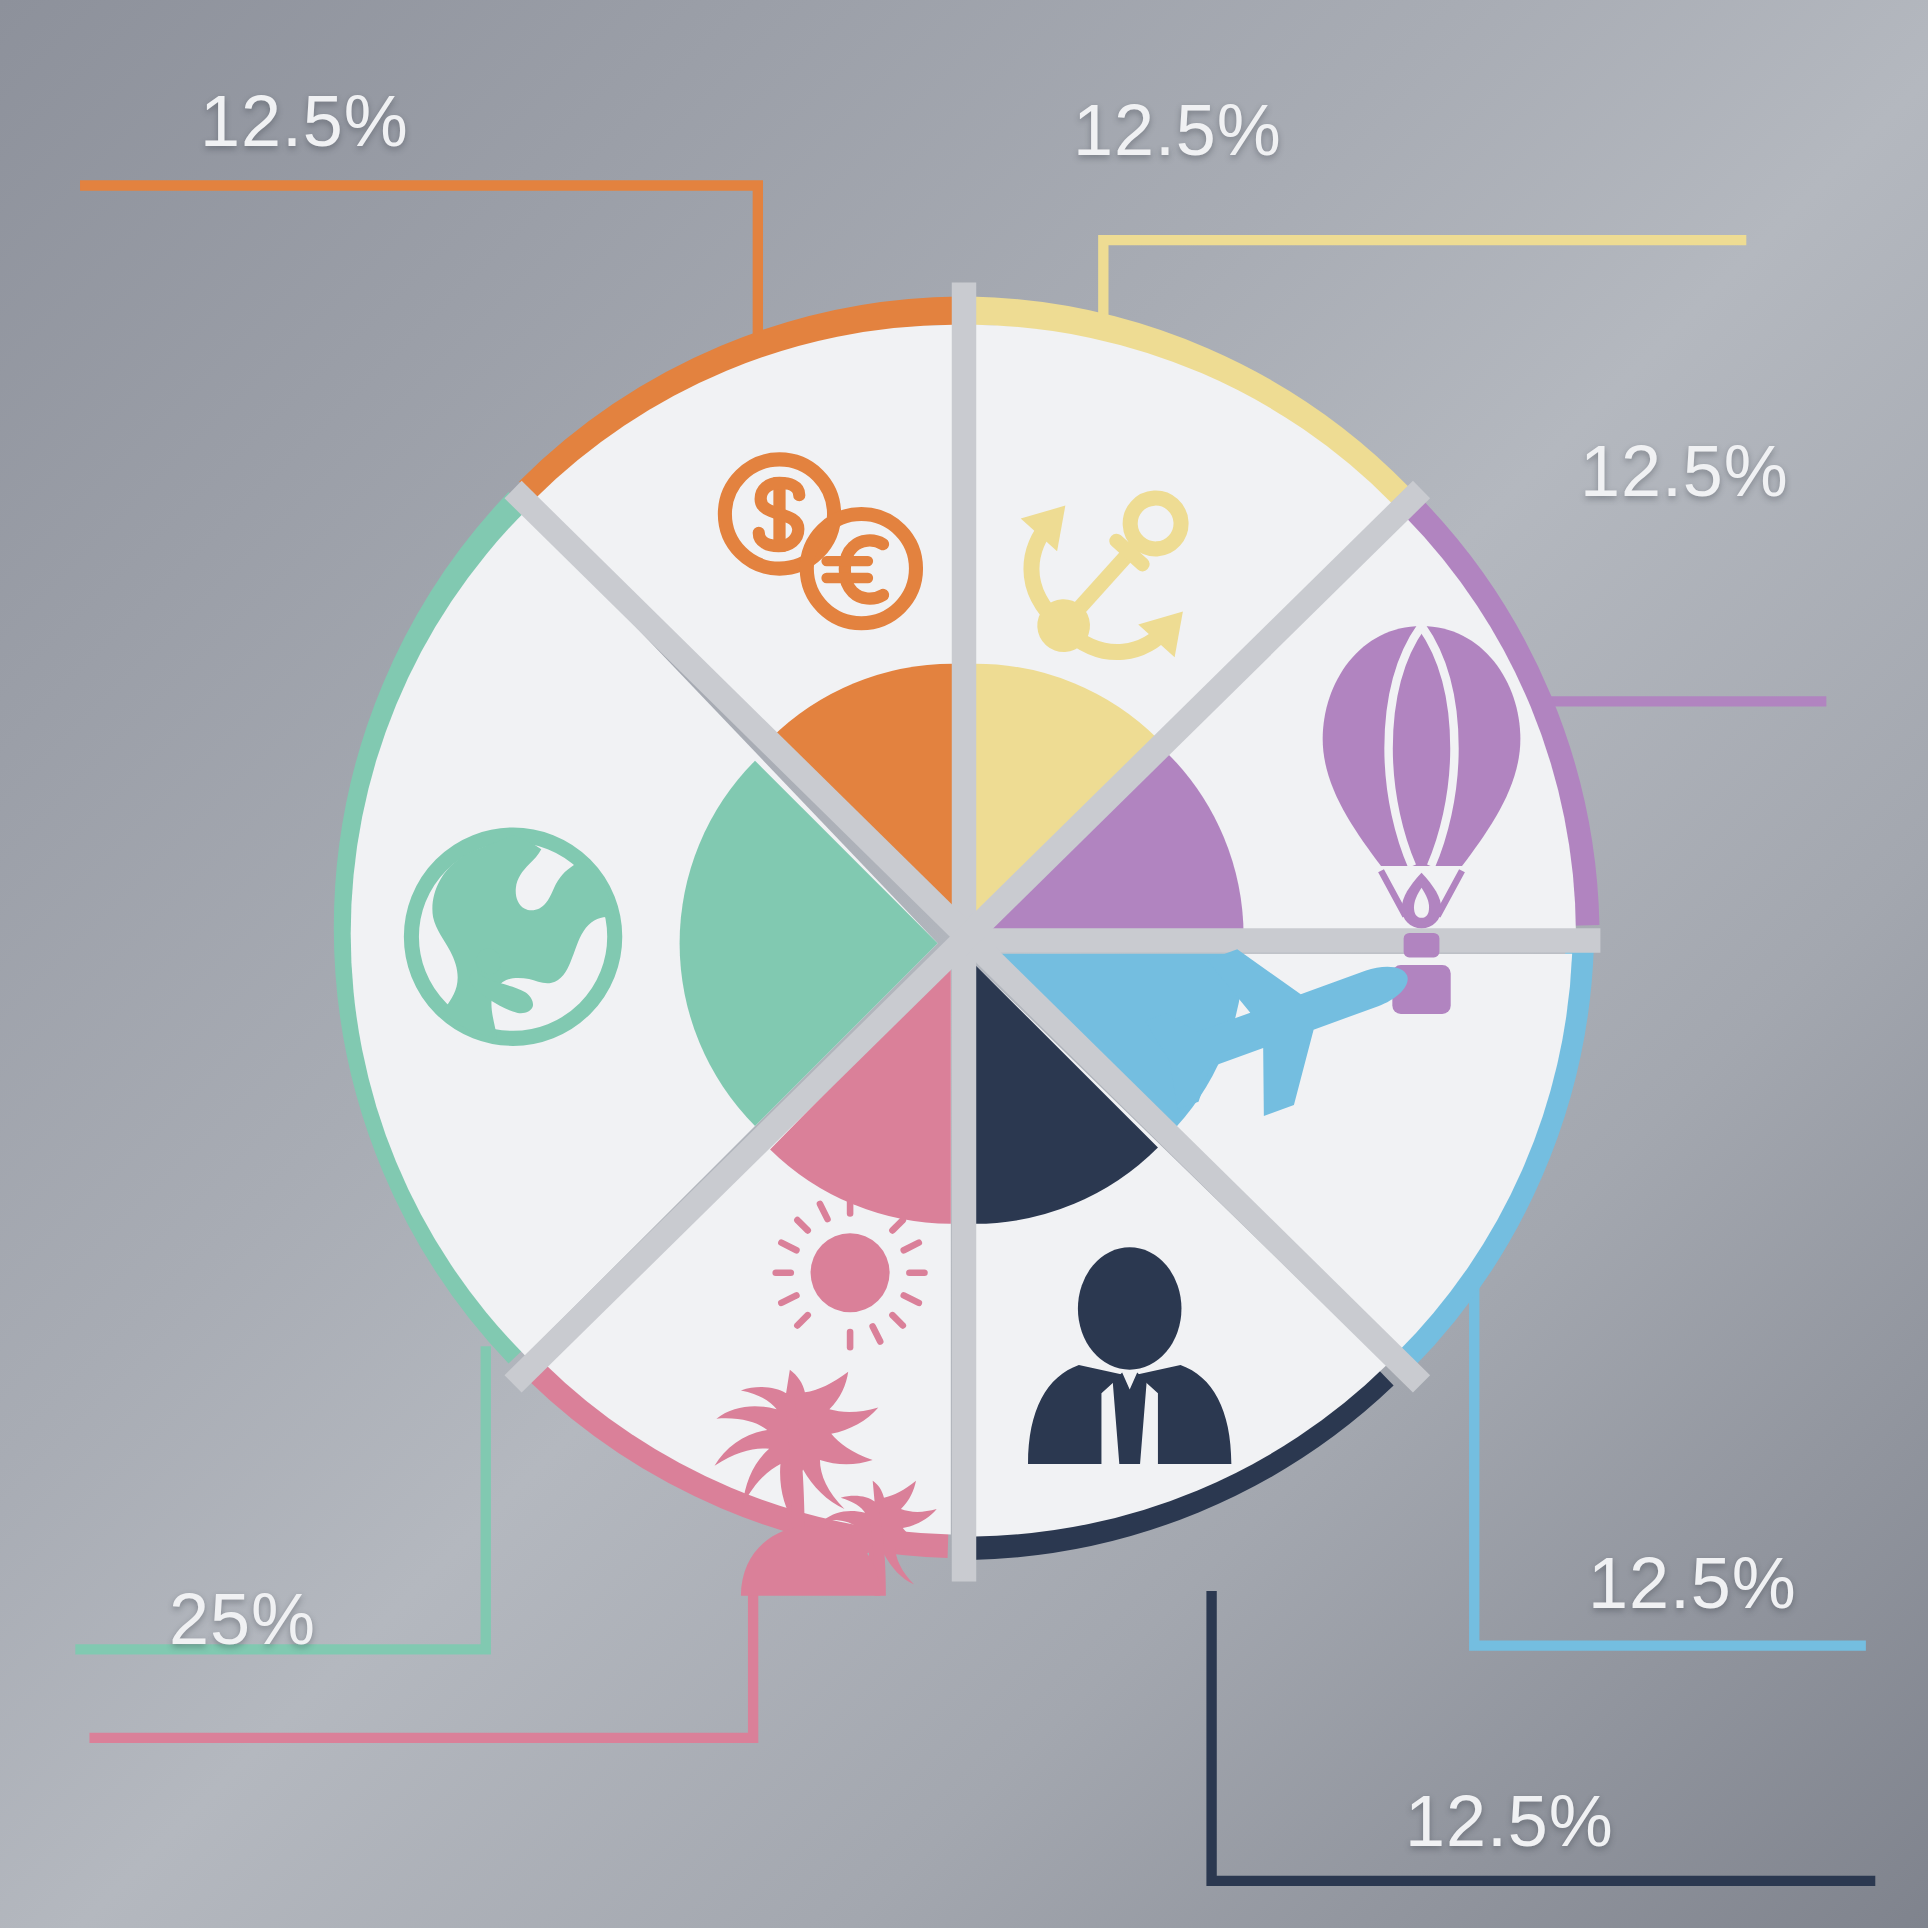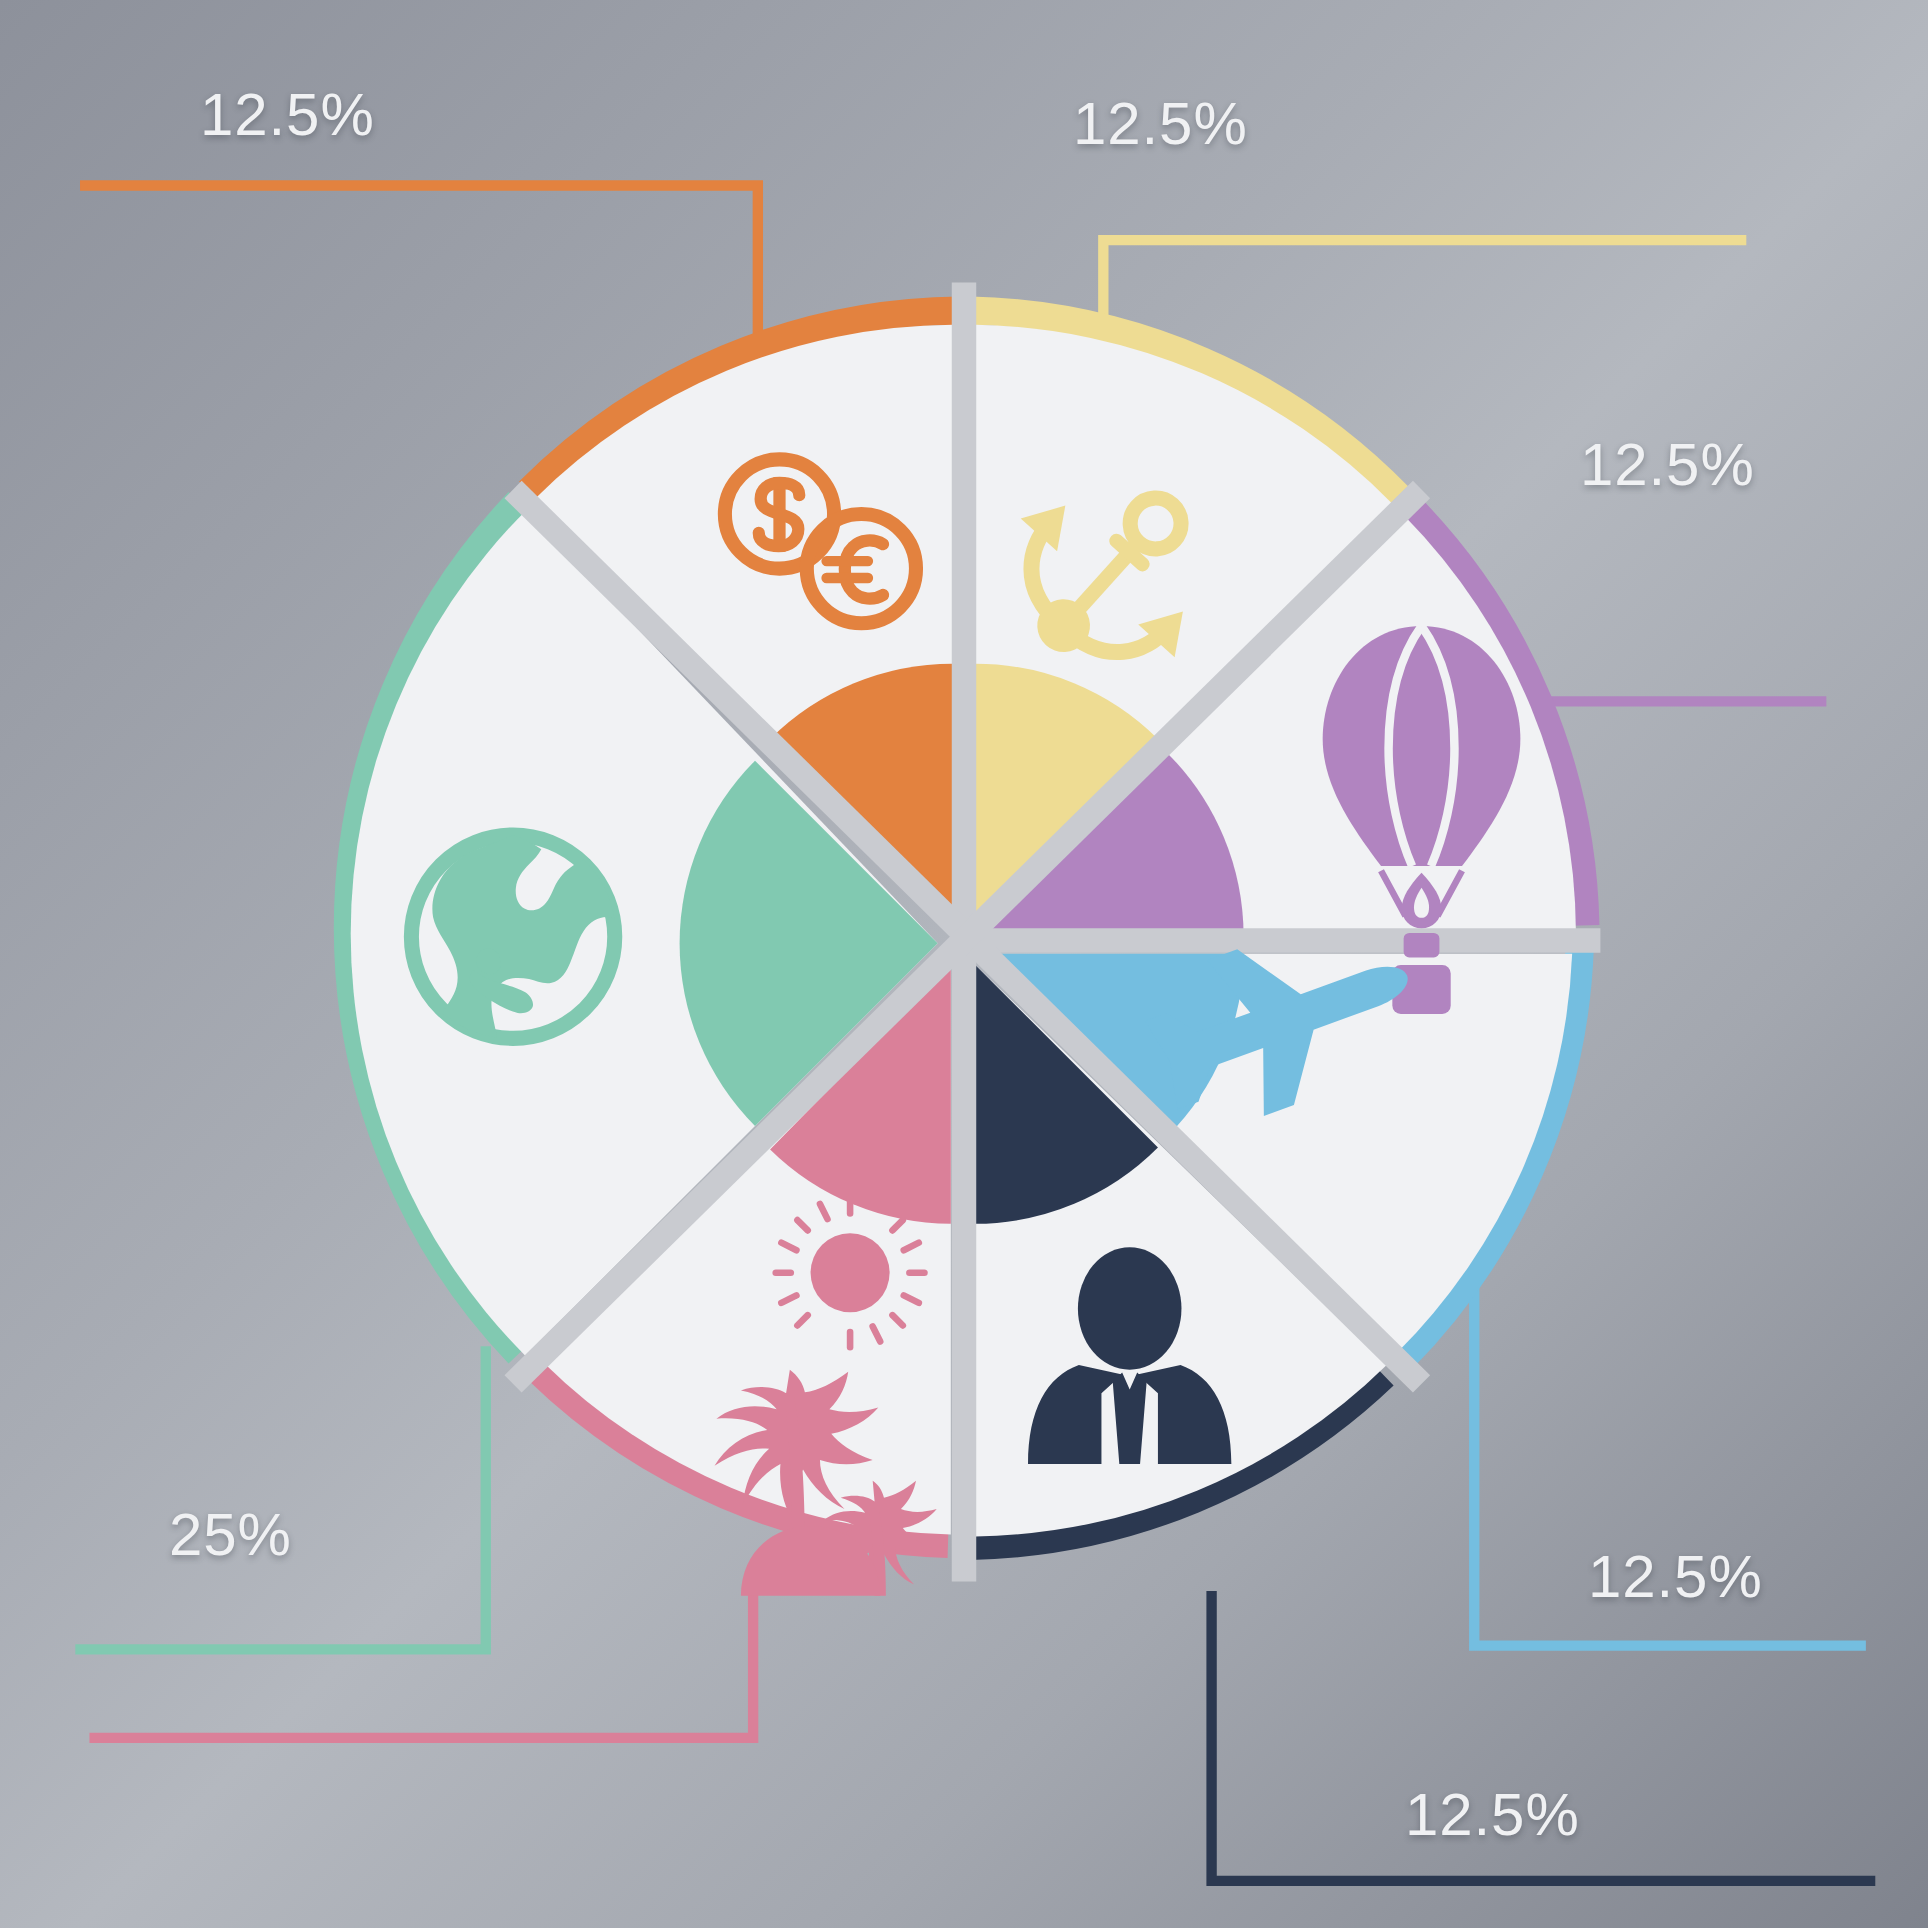--- a/index.html
+++ b/index.html
@@ -10,21 +10,21 @@
   }
   #stage {
     position: relative;
     width: 1928px; height: 1928px;
     background: linear-gradient(135deg, #8d919b 0%, #a8acb4 38%, #b4b8bf 52%, #a3a7af 72%, #7f838d 100%);
   }
   #chart-svg { position: absolute; left: 0; top: 0; width: 1928px; height: 1928px; }
   .pct-label {
     position: absolute;
     color: #f0f1f3;
-    font-size: 60px;
+    font-size: 72px;
     font-weight: 400;
     letter-spacing: 0.9px;
     text-shadow: 0 2.8px 6.6px rgba(40,45,55,0.35);
     white-space: nowrap;
     font-family: "Liberation Sans", sans-serif;
   }
 </style>
 </head>
 <body>
 
@@ -176,16 +176,16 @@
   <div class="pct-label" style="left:200px; top:80px;">12.5%</div>
 
   <div class="pct-label" style="left:1073px; top:89px;">12.5%</div>
 
   <div class="pct-label" style="left:1580px; top:430px;">12.5%</div>
 
   <div class="pct-label" style="left:1588px; top:1542px;">12.5%</div>
 
   <div class="pct-label" style="left:1405px; top:1780px;">12.5%</div>
 
-  <div class="pct-label" style="left:169px; top:1500px;">25%</div>
+  <div class="pct-label" style="left:169px; top:1578px;">25%</div>
 
 </div>
 
 
 </body></html>

